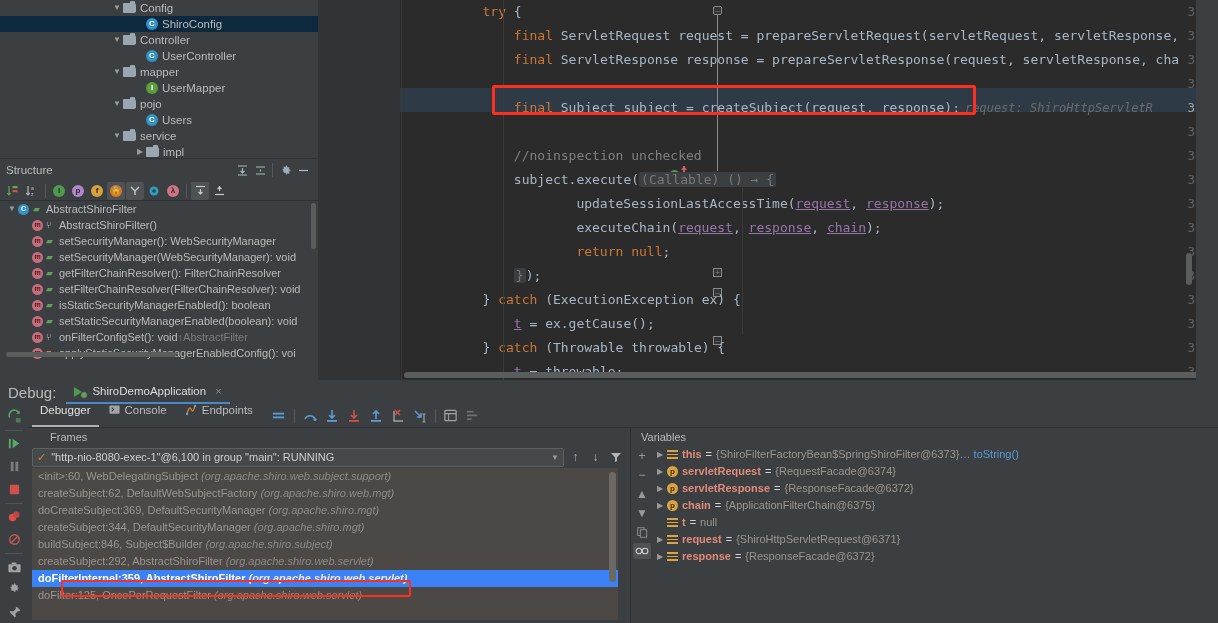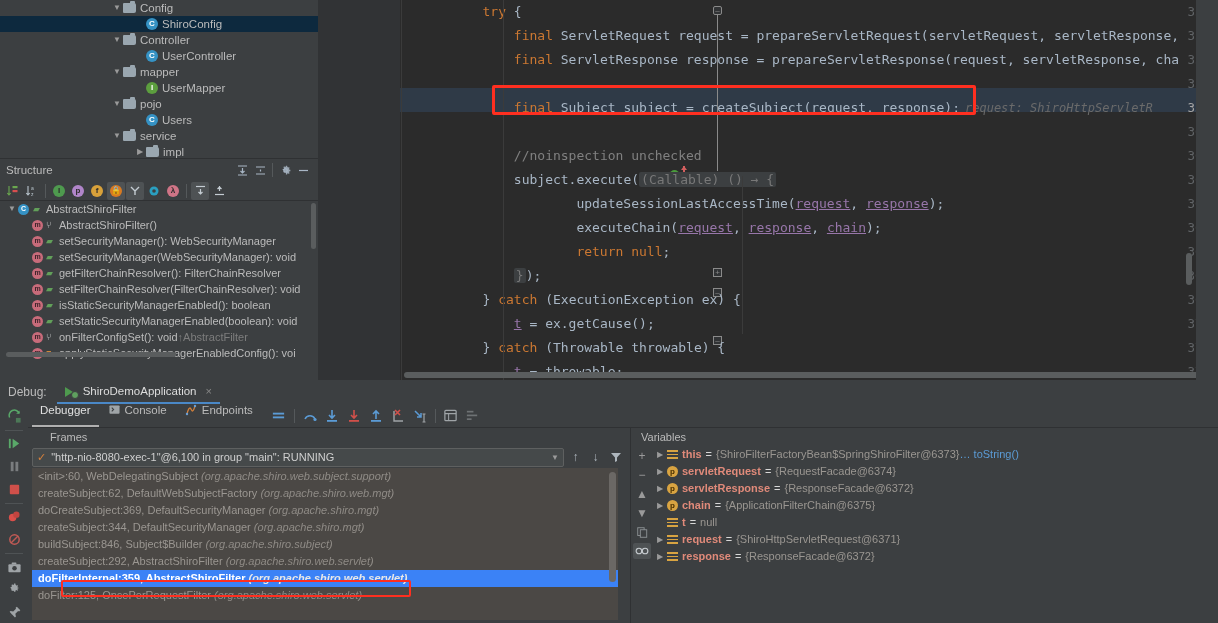--- a/index.html
+++ b/index.html
@@ -150,21 +150,21 @@
     position:absolute; right:26px; top:253px; width:6px; height:32px;
     background:#5a5d5e; border-radius:3px;
   }
   .ed-rightmargin {
     position:absolute; right:0; top:0; width:22px; height:380px; background:#3c3f41;
   }
 
   
   .debug { position:absolute; left:0; top:380px; width:1218px; height:243px; background:#3c3f41; }
   .dbg-titlebar { height:24px; display:flex; align-items:center; padding-left:8px; }
-  .dbg-titlebar .lbl { font-size:12px; color:#bbbbbb; margin-right:10px; }
+  .dbg-titlebar .lbl { font-size:15px; color:#bbbbbb; margin-right:10px; }
   .dbg-tab {
     display:flex;align-items:center;gap:5px;height:24px;padding:0 8px;
     border-bottom:2px solid #4a88c7; font-size:11.5px; color:#dddddd;
   }
   .dbg-tab .x { color:#888; font-size:11px; margin-left:4px; }
   .runicon {
     width:13px;height:11px;position:relative;
   }
   .runicon:before{
     content:"";position:absolute;left:0;top:1px;width:0;height:0;

